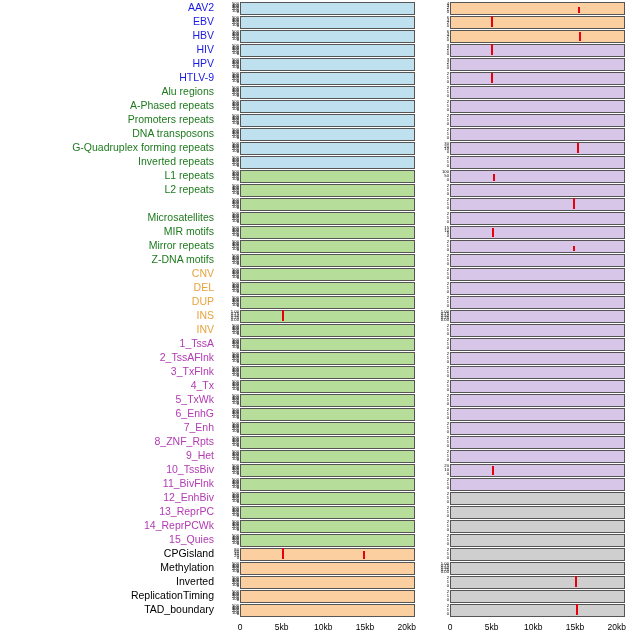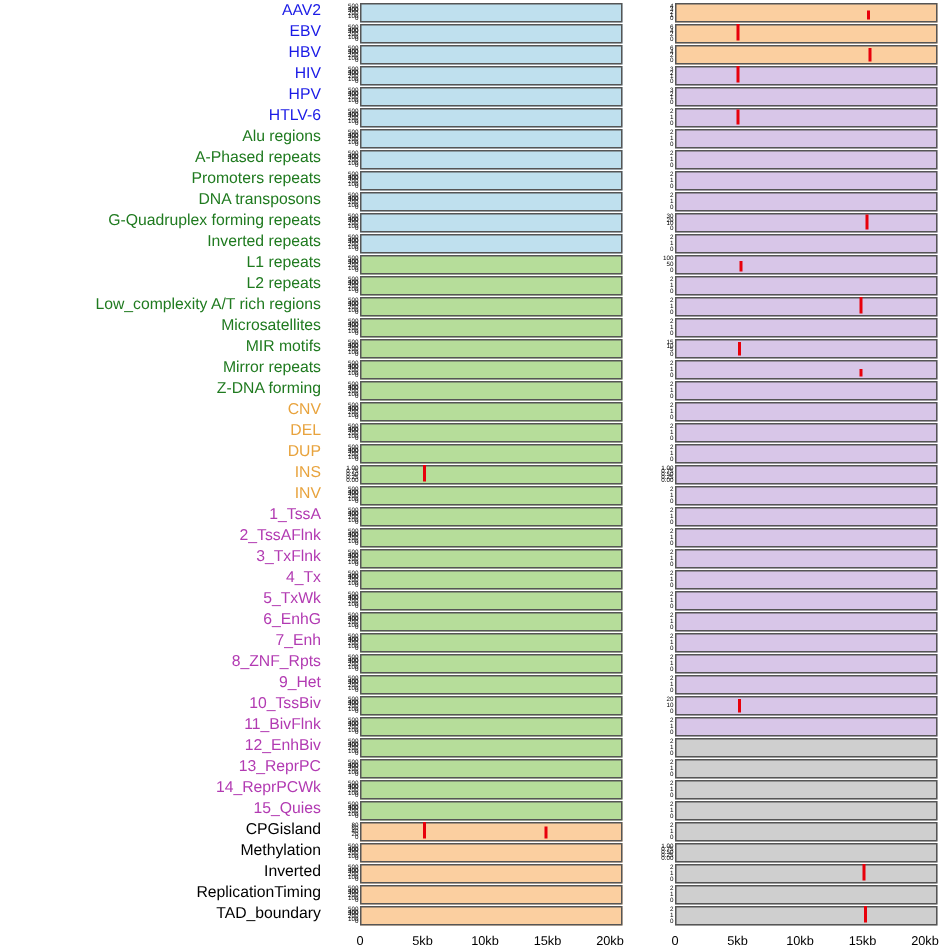--- a/index.html
+++ b/index.html
@@ -64,34 +64,33 @@
 </head>
 <body>
 
 <div id="wrap">
   <div id="labels">
       <div class="lbl" style="top: 2.4px; color: rgb(26, 26, 230);">AAV2</div>
       <div class="lbl" style="top: 16.4px; color: rgb(26, 26, 230);">EBV</div>
       <div class="lbl" style="top: 30.4px; color: rgb(26, 26, 230);">HBV</div>
       <div class="lbl" style="top: 44.4px; color: rgb(26, 26, 230);">HIV</div>
       <div class="lbl" style="top: 58.4px; color: rgb(26, 26, 230);">HPV</div>
-      <div class="lbl" style="top: 72.4px; color: rgb(26, 26, 230);">HTLV-6</div>
+      <div class="lbl" style="top: 72.4px; color: rgb(26, 26, 230);">HTLV-9</div>
       <div class="lbl" style="top: 86.4px; color: rgb(31, 122, 31);">Alu regions</div>
       <div class="lbl" style="top: 100.4px; color: rgb(31, 122, 31);">A-Phased repeats</div>
       <div class="lbl" style="top: 114.4px; color: rgb(31, 122, 31);">Promoters repeats</div>
       <div class="lbl" style="top: 128.4px; color: rgb(31, 122, 31);">DNA transposons</div>
       <div class="lbl" style="top: 142.4px; color: rgb(31, 122, 31);">G-Quadruplex forming repeats</div>
       <div class="lbl" style="top: 156.4px; color: rgb(31, 122, 31);">Inverted repeats</div>
       <div class="lbl" style="top: 170.4px; color: rgb(31, 122, 31); margin-left: 16px;">L1 repeats</div>
       <div class="lbl" style="top: 184.4px; color: rgb(31, 122, 31);">L2 repeats</div>
-      <div class="lbl" style="top: 198.4px; color: rgb(31, 122, 31);">Low_complexity A/T rich regions</div>
       <div class="lbl" style="top: 212.4px; color: rgb(31, 122, 31);">Microsatellites</div>
       <div class="lbl" style="top: 226.4px; color: rgb(31, 122, 31);">MIR motifs</div>
       <div class="lbl" style="top: 240.4px; color: rgb(31, 122, 31);">Mirror repeats</div>
-      <div class="lbl" style="top: 254.4px; color: rgb(31, 122, 31);">Z-DNA forming</div>
+      <div class="lbl" style="top: 254.4px; color: rgb(31, 122, 31);">Z-DNA motifs</div>
       <div class="lbl" style="top: 268.4px; color: rgb(232, 163, 61);">CNV</div>
       <div class="lbl" style="top: 282.4px; color: rgb(232, 163, 61);">DEL</div>
       <div class="lbl" style="top: 296.4px; color: rgb(232, 163, 61);">DUP</div>
       <div class="lbl" style="top: 310.4px; color: rgb(232, 163, 61);">INS</div>
       <div class="lbl" style="top: 324.4px; color: rgb(232, 163, 61);">INV</div>
       <div class="lbl" style="top: 338.4px; color: rgb(178, 58, 178);">1_TssA</div>
       <div class="lbl" style="top: 352.4px; color: rgb(178, 58, 178);">2_TssAFlnk</div>
       <div class="lbl" style="top: 366.4px; color: rgb(178, 58, 178);">3_TxFlnk</div>
       <div class="lbl" style="top: 380.4px; color: rgb(178, 58, 178);">4_Tx</div>
       <div class="lbl" style="top: 394.4px; color: rgb(178, 58, 178);">5_TxWk</div>

